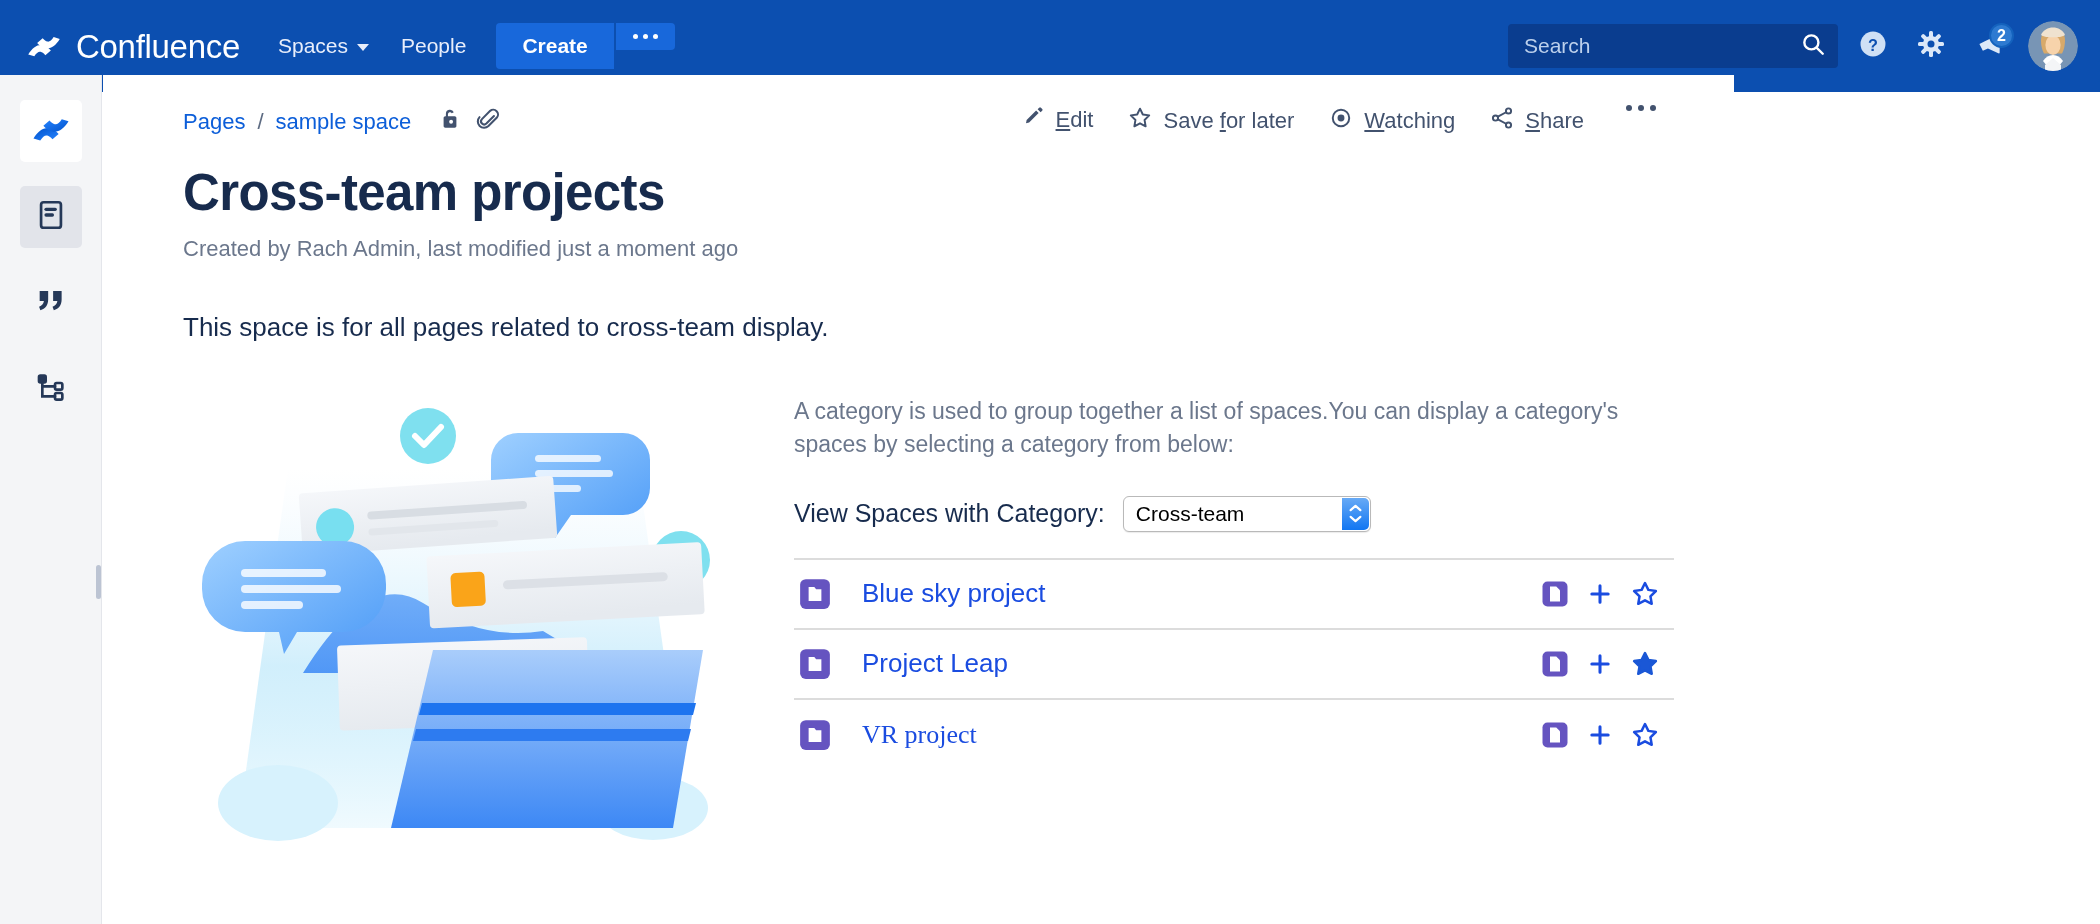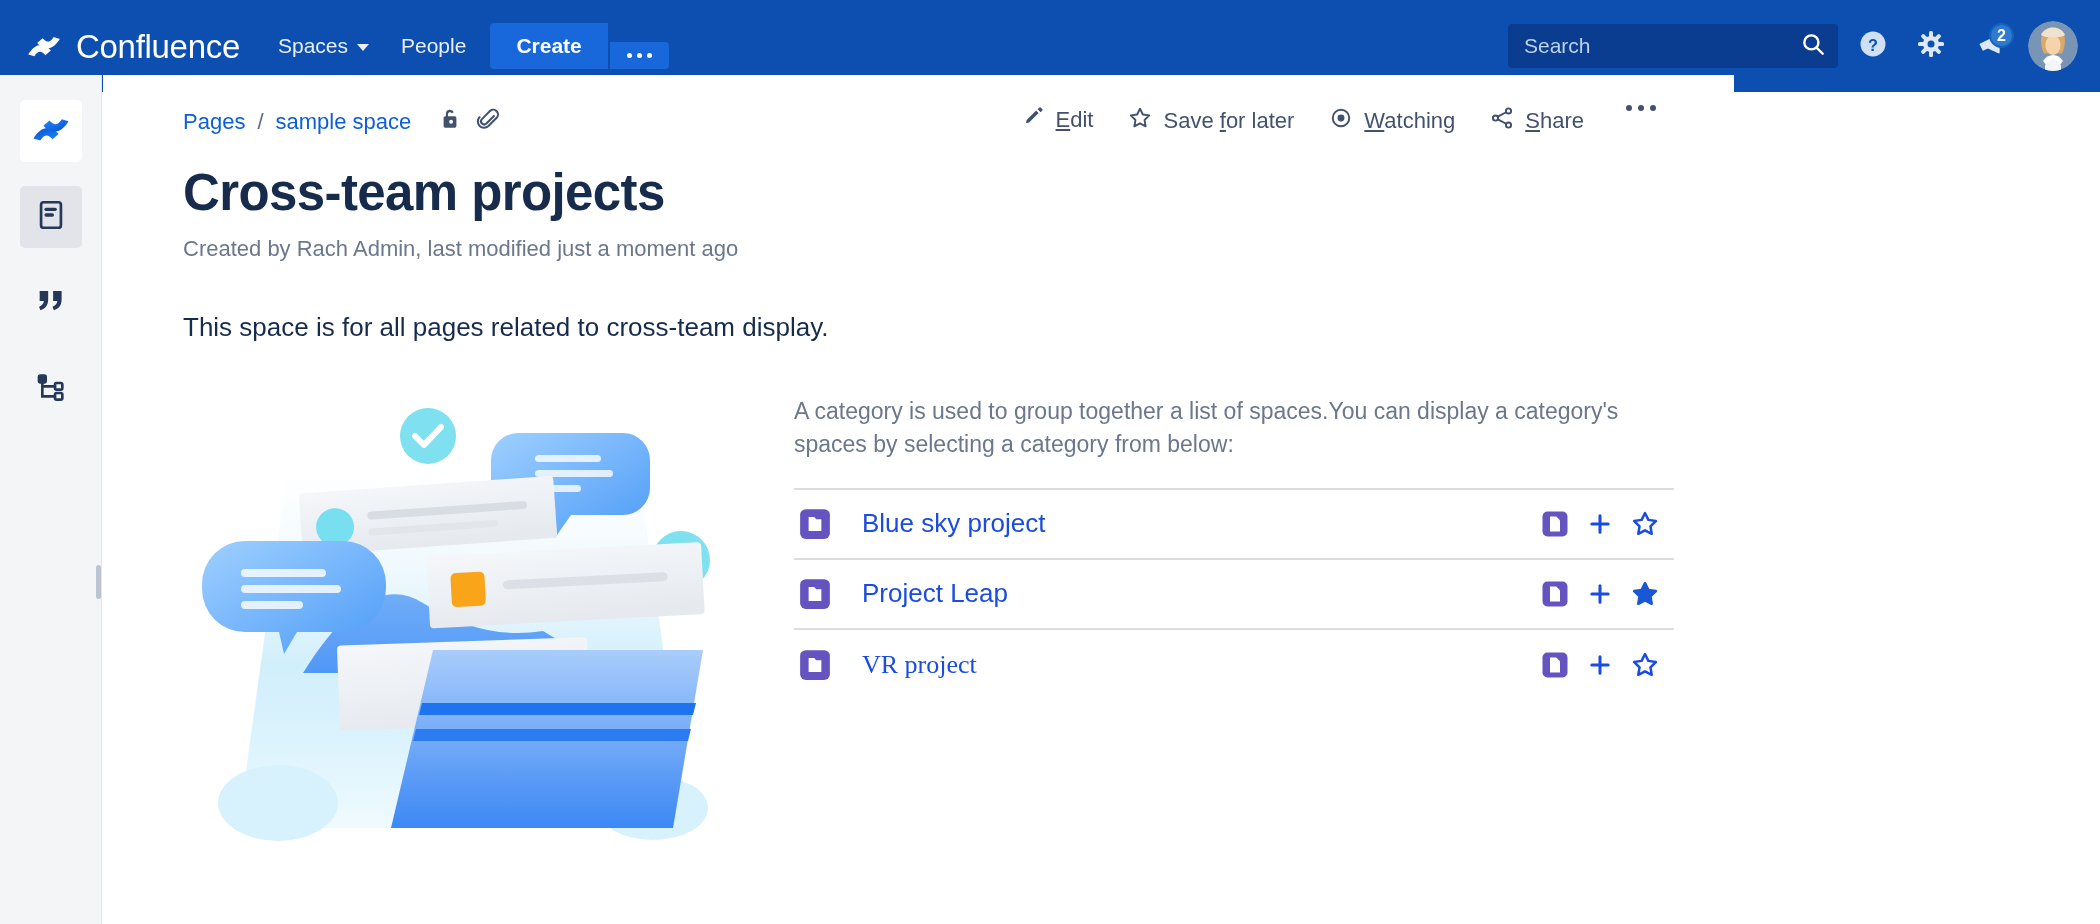--- a/index.html
+++ b/index.html
@@ -25,21 +25,21 @@
     color: #ffffff; font-size: 33px; letter-spacing: -0.3px;
     font-weight: 400; line-height: 1;
   }
   .nav-item {
     color: #e8eefb; font-size: 21px; padding: 10px 16px;
     border-radius: 4px; display: flex; align-items: center; gap: 9px;
     cursor: pointer; white-space: nowrap;
   }
   .nav-caret { width: 0; height: 0; border-left: 6px solid transparent;
     border-right: 6px solid transparent; border-top: 7px solid #e8eefb; margin-top: 3px; }
-  .create-group { display: flex; align-items: flex-end; margin-left: 8px; }
+  .create-group { display: flex; align-items: flex-start; margin-left: 14px; }
   .create-btn {
     background: #1868db; color: #fff; font-size: 21px; font-weight: 700;
     padding: 11px 26px; border-radius: 4px 0 0 4px; border: none;
     cursor: pointer; display: flex; align-items: center;
     border-right: 2px solid #0c4fb0;
   }
   .create-more {
     background: #1868db; color: #fff; border-radius: 0 4px 4px 0;
     padding: 11px 17px; cursor: pointer; display: flex; align-items: center;
     font-size: 21px; letter-spacing: 2px; line-height: 1;
@@ -482,20 +482,36 @@
           <path d="M239 330 L513 330 L510 342 L236 342 Z" fill="#1e74ef"></path>
           <path d="M233 356 L508 356 L505 368 L230 368 Z" fill="#2d7bf0"></path>
         </svg>
       </span>
     </div>
 
     <div class="col-right">
 
       <div class="cat-desc">A category is used to group together a list of spaces.You can display a category's spaces by selecting a category from below:</div>
 
+      <div class="cat-row">
+        <span class="cat-label">View Spaces with Category:</span>
+        <span class="select-wrap">
+          <select>
+            <option>Cross-team</option>
+          </select>
+          <span class="select-stepper">
+            <svg width="13" height="8" viewBox="0 0 12 7" fill="none" stroke="#ffffff" stroke-width="2" stroke-linecap="round" stroke-linejoin="round">
+                <path d="M1.5 5.5L6 1.5l4.5 4"></path>
+              </svg>
+            <svg width="13" height="8" viewBox="0 0 12 7" fill="none" stroke="#ffffff" stroke-width="2" stroke-linecap="round" stroke-linejoin="round">
+                <path d="M1.5 1.5L6 5.5l4.5-4"></path>
+              </svg>
+          </span>
+        </span>
+      </div>
 
       <div class="space-list">
 
         <div class="space-row">
           <span class="space-icon">
             <svg width="34" height="34" viewBox="0 0 24 24">
               <rect x="1.5" y="1.5" width="21" height="21" rx="4" fill="#6554c0"></rect>
               <path d="M7.5 7h4l1.3 1.6h3.7V17h-9z" fill="#ffffff"></path>
             </svg>
           </span>

